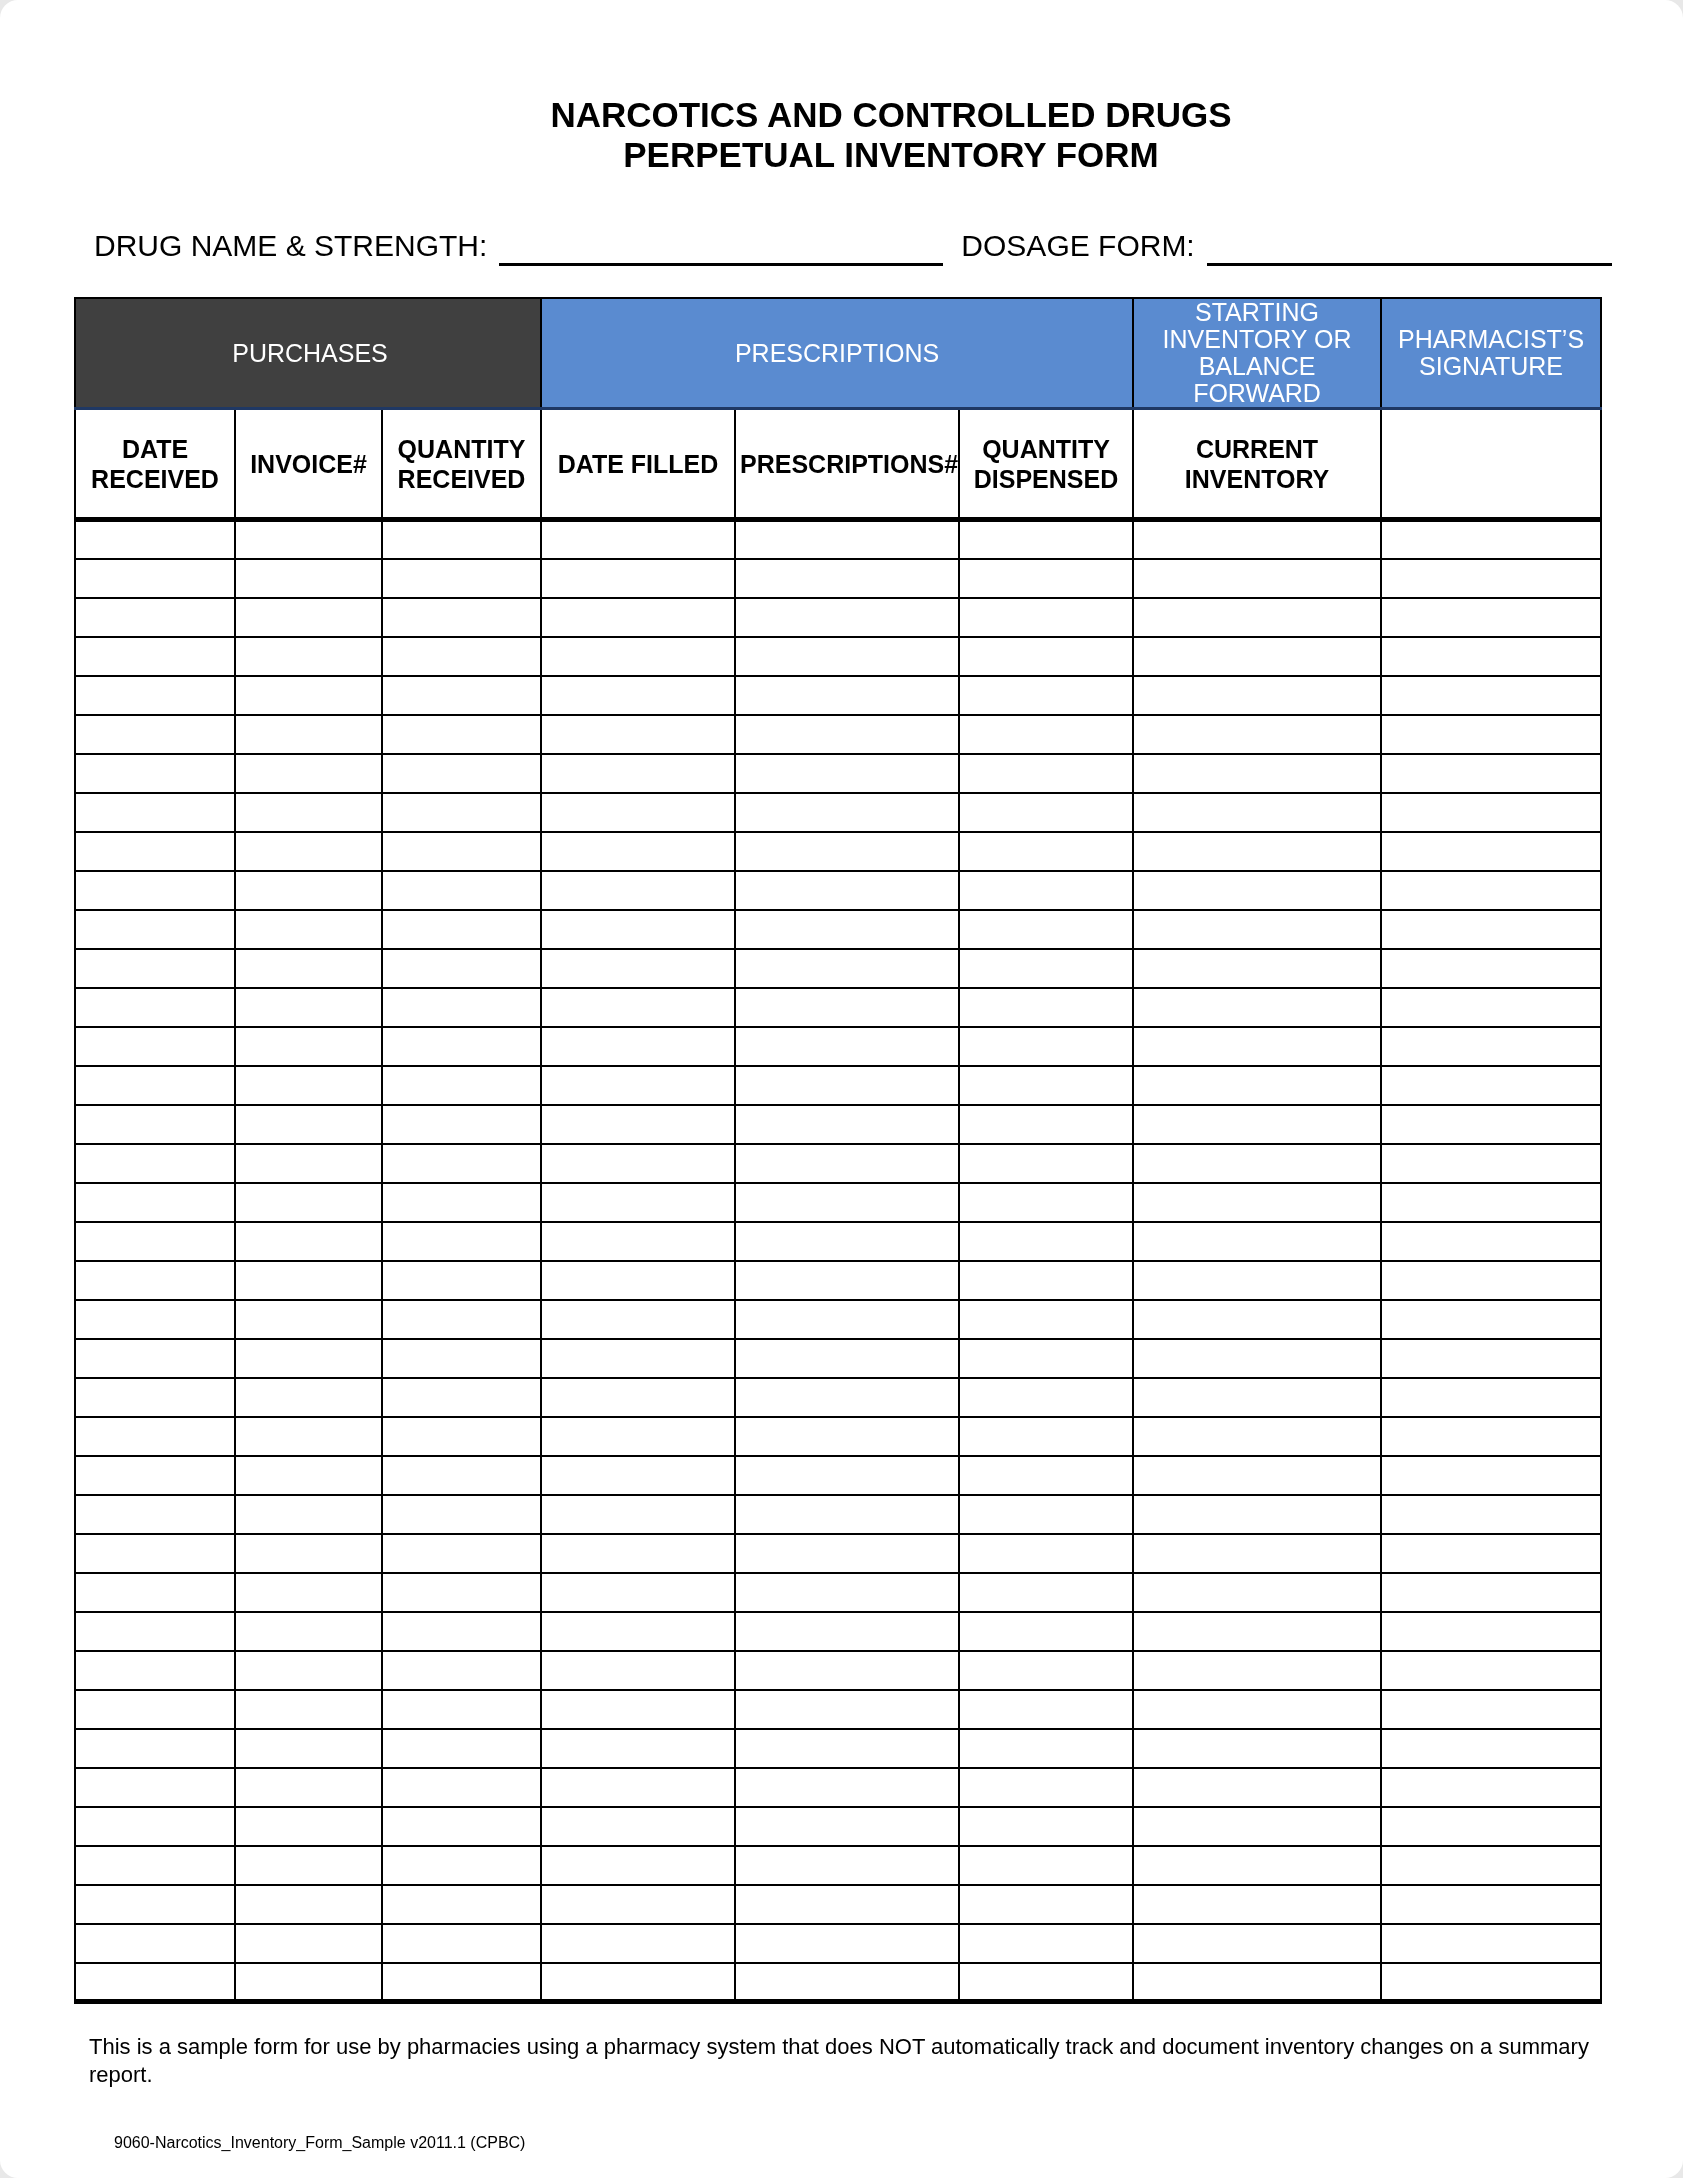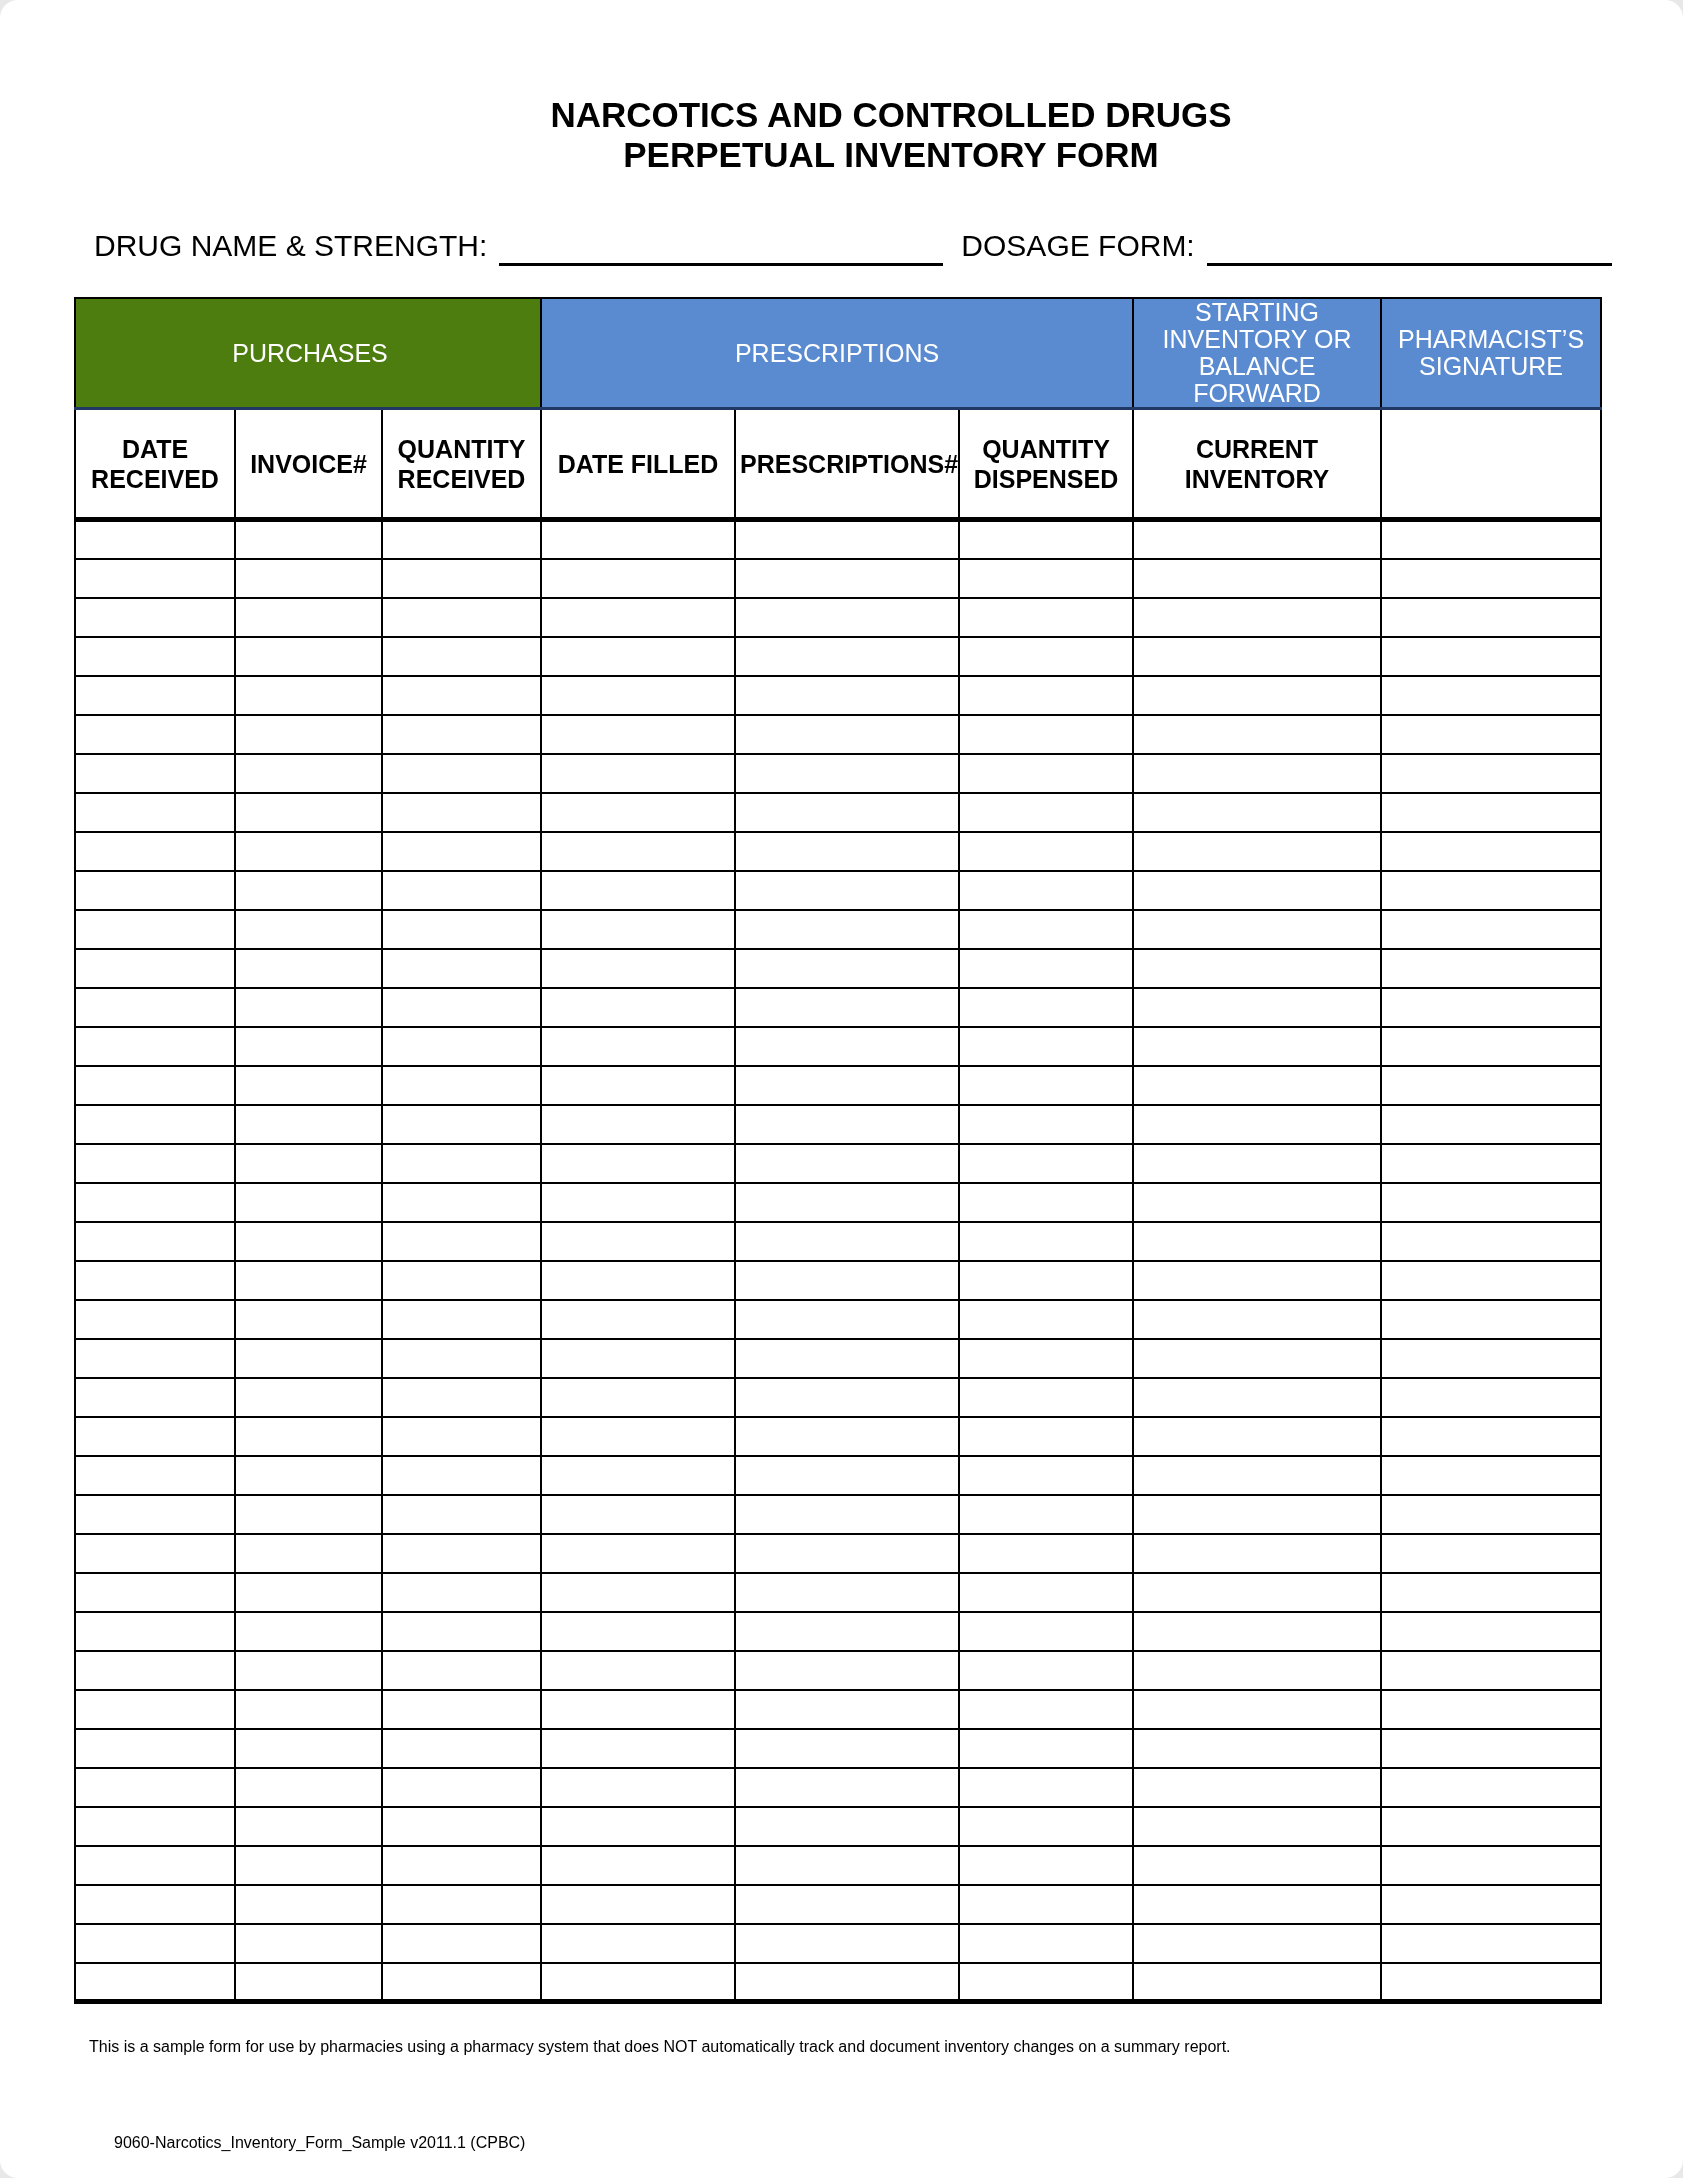--- a/index.html
+++ b/index.html
@@ -90,21 +90,21 @@
   tr.body-row { height: 39px; }
   tr.body-row td { background: #ffffff; }
   tr.body-row:last-child td { border-bottom: 5px solid #000; }
 
   
   .footer-note {
     position: absolute;
     top: 2033px;
     left: 89px;
     width: 1544px;
-    font-size: 16px;
+    font-size: 22px;
     line-height: 28px;
   }
   .doc-id {
     position: absolute;
     top: 2134px;
     left: 114px;
     font-size: 16px;
   }
 </style>
 </head>
@@ -130,21 +130,21 @@
       <col style="width:147px">
       <col style="width:159px">
       <col style="width:194px">
       <col style="width:224px">
       <col style="width:174px">
       <col style="width:248px">
       <col style="width:220px">
     </colgroup>
     <thead>
       <tr class="group-row">
-        <th colspan="3" class="blue-cell" style="background: #4d7c0f; border-bottom: 3px solid rgb(31, 56, 100); padding-left: 8px;">PURCHASES</th>
+        <th colspan="3" class="blue-cell" style="background: #404040; border-bottom: 3px solid rgb(31, 56, 100); padding-left: 8px;">PURCHASES</th>
         <th colspan="3" class="blue-cell" style="background: rgb(90, 139, 208); border-bottom: 3px solid rgb(31, 56, 100);">PRESCRIPTIONS</th>
         <th class="blue-cell" style="background: rgb(90, 139, 208); border-bottom: 3px solid rgb(31, 56, 100);">STARTING INVENTORY OR BALANCE FORWARD</th>
         <th class="blue-cell" style="background: rgb(90, 139, 208); border-bottom: 3px solid rgb(31, 56, 100);">PHARMACIST’S SIGNATURE</th>
       </tr>
       <tr class="colhead-row">
         <th>DATE RECEIVED</th>
         <th>INVOICE#</th>
         <th>QUANTITY RECEIVED</th>
         <th>DATE FILLED</th>
         <th>PRESCRIPTIONS#</th>

